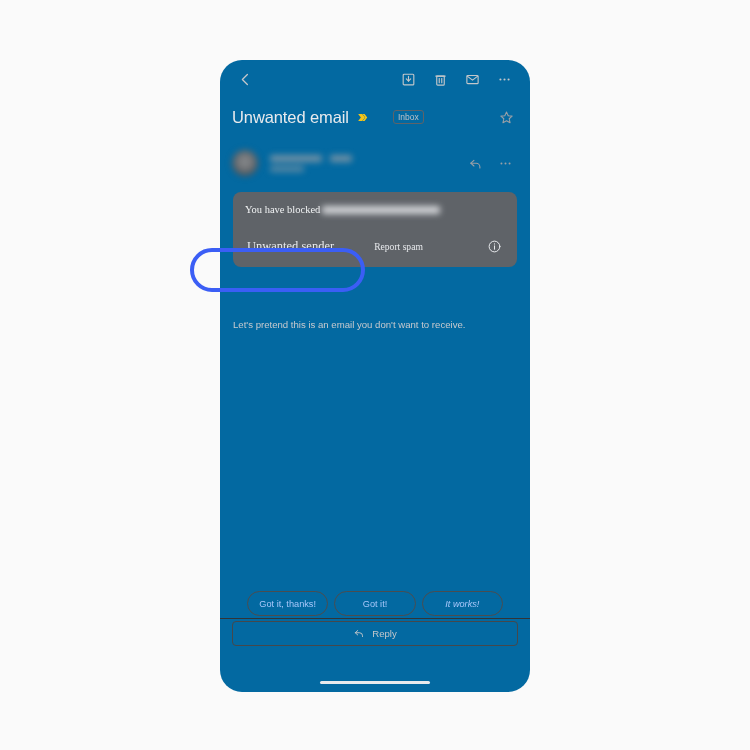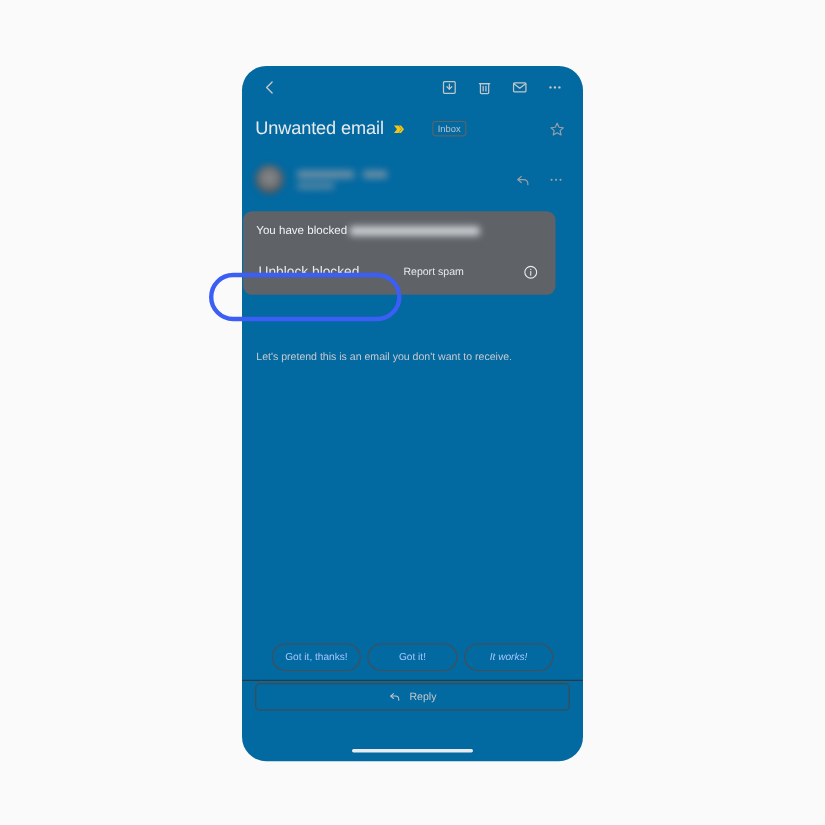--- a/index.html
+++ b/index.html
@@ -119,26 +119,27 @@
   }
   .redact.name { width: 52px; }
   .redact.time { width: 22px; }
   .redact.tome { width: 34px; height: 6px; opacity: .55; }
   .sender-actions { margin-left: auto; display: flex; align-items: center; gap: 4px; }
   .sa-icon { width: 26px; height: 26px; display: flex; align-items: center; justify-content: center; }
 
   
   .blocked-card {
     position: absolute;
-    left: 1px;
+    left: 13px;
     top: 132px;
     width: 284px;
     background: #5f6368;
     border-radius: 8px;
     padding: 12px 12px 0 12px;
+    font-family: Liberation Serif, serif;
   }
   .blocked-title {
     font-size: 10.5px;
     color: #f1f3f4;
     display: flex;
     align-items: center;
     white-space: nowrap;
   }
   .blocked-email {
     display: inline-block;
@@ -205,21 +206,21 @@
   }
 
   
   .smart-replies {
     position: absolute;
     left: 0;
     top: 518px;
     width: 100%;
     height: 38px;
     display: flex;
-    align-items: center;
+    align-items: flex-end;
     justify-content: space-between;
     padding: 0 27px;
   }
   .chip {
     flex: 1 1 0;
     margin: 0 3px;
     height: 25px;
     border: 1px solid #4a4d50;
     border-radius: 13px;
     display: flex;
@@ -379,21 +380,21 @@
     </div>
 
     <div class="blocked-card">
       <div class="blocked-title">
         <span>You have blocked</span>
         <span class="blocked-email"></span>
       </div>
 
 
       <div class="card-actions">
-        <div class="unblock-btn">Unblock blocked</div>
+        <div class="unblock-btn">Unwanted sender</div>
         <div class="report-btn">Report spam</div>
         <div class="info-btn">
           <svg width="15" height="15" viewBox="0 0 24 24" fill="none" stroke="#e8eaed" stroke-width="1.6" stroke-linecap="round">
             <circle cx="12" cy="12" r="8.6"></circle>
             <line x1="12" y1="11" x2="12" y2="16.4"></line>
             <circle cx="12" cy="7.9" r="0.95" fill="#e8eaed" stroke="none"></circle>
           </svg>
         </div>
       </div>
     </div>

